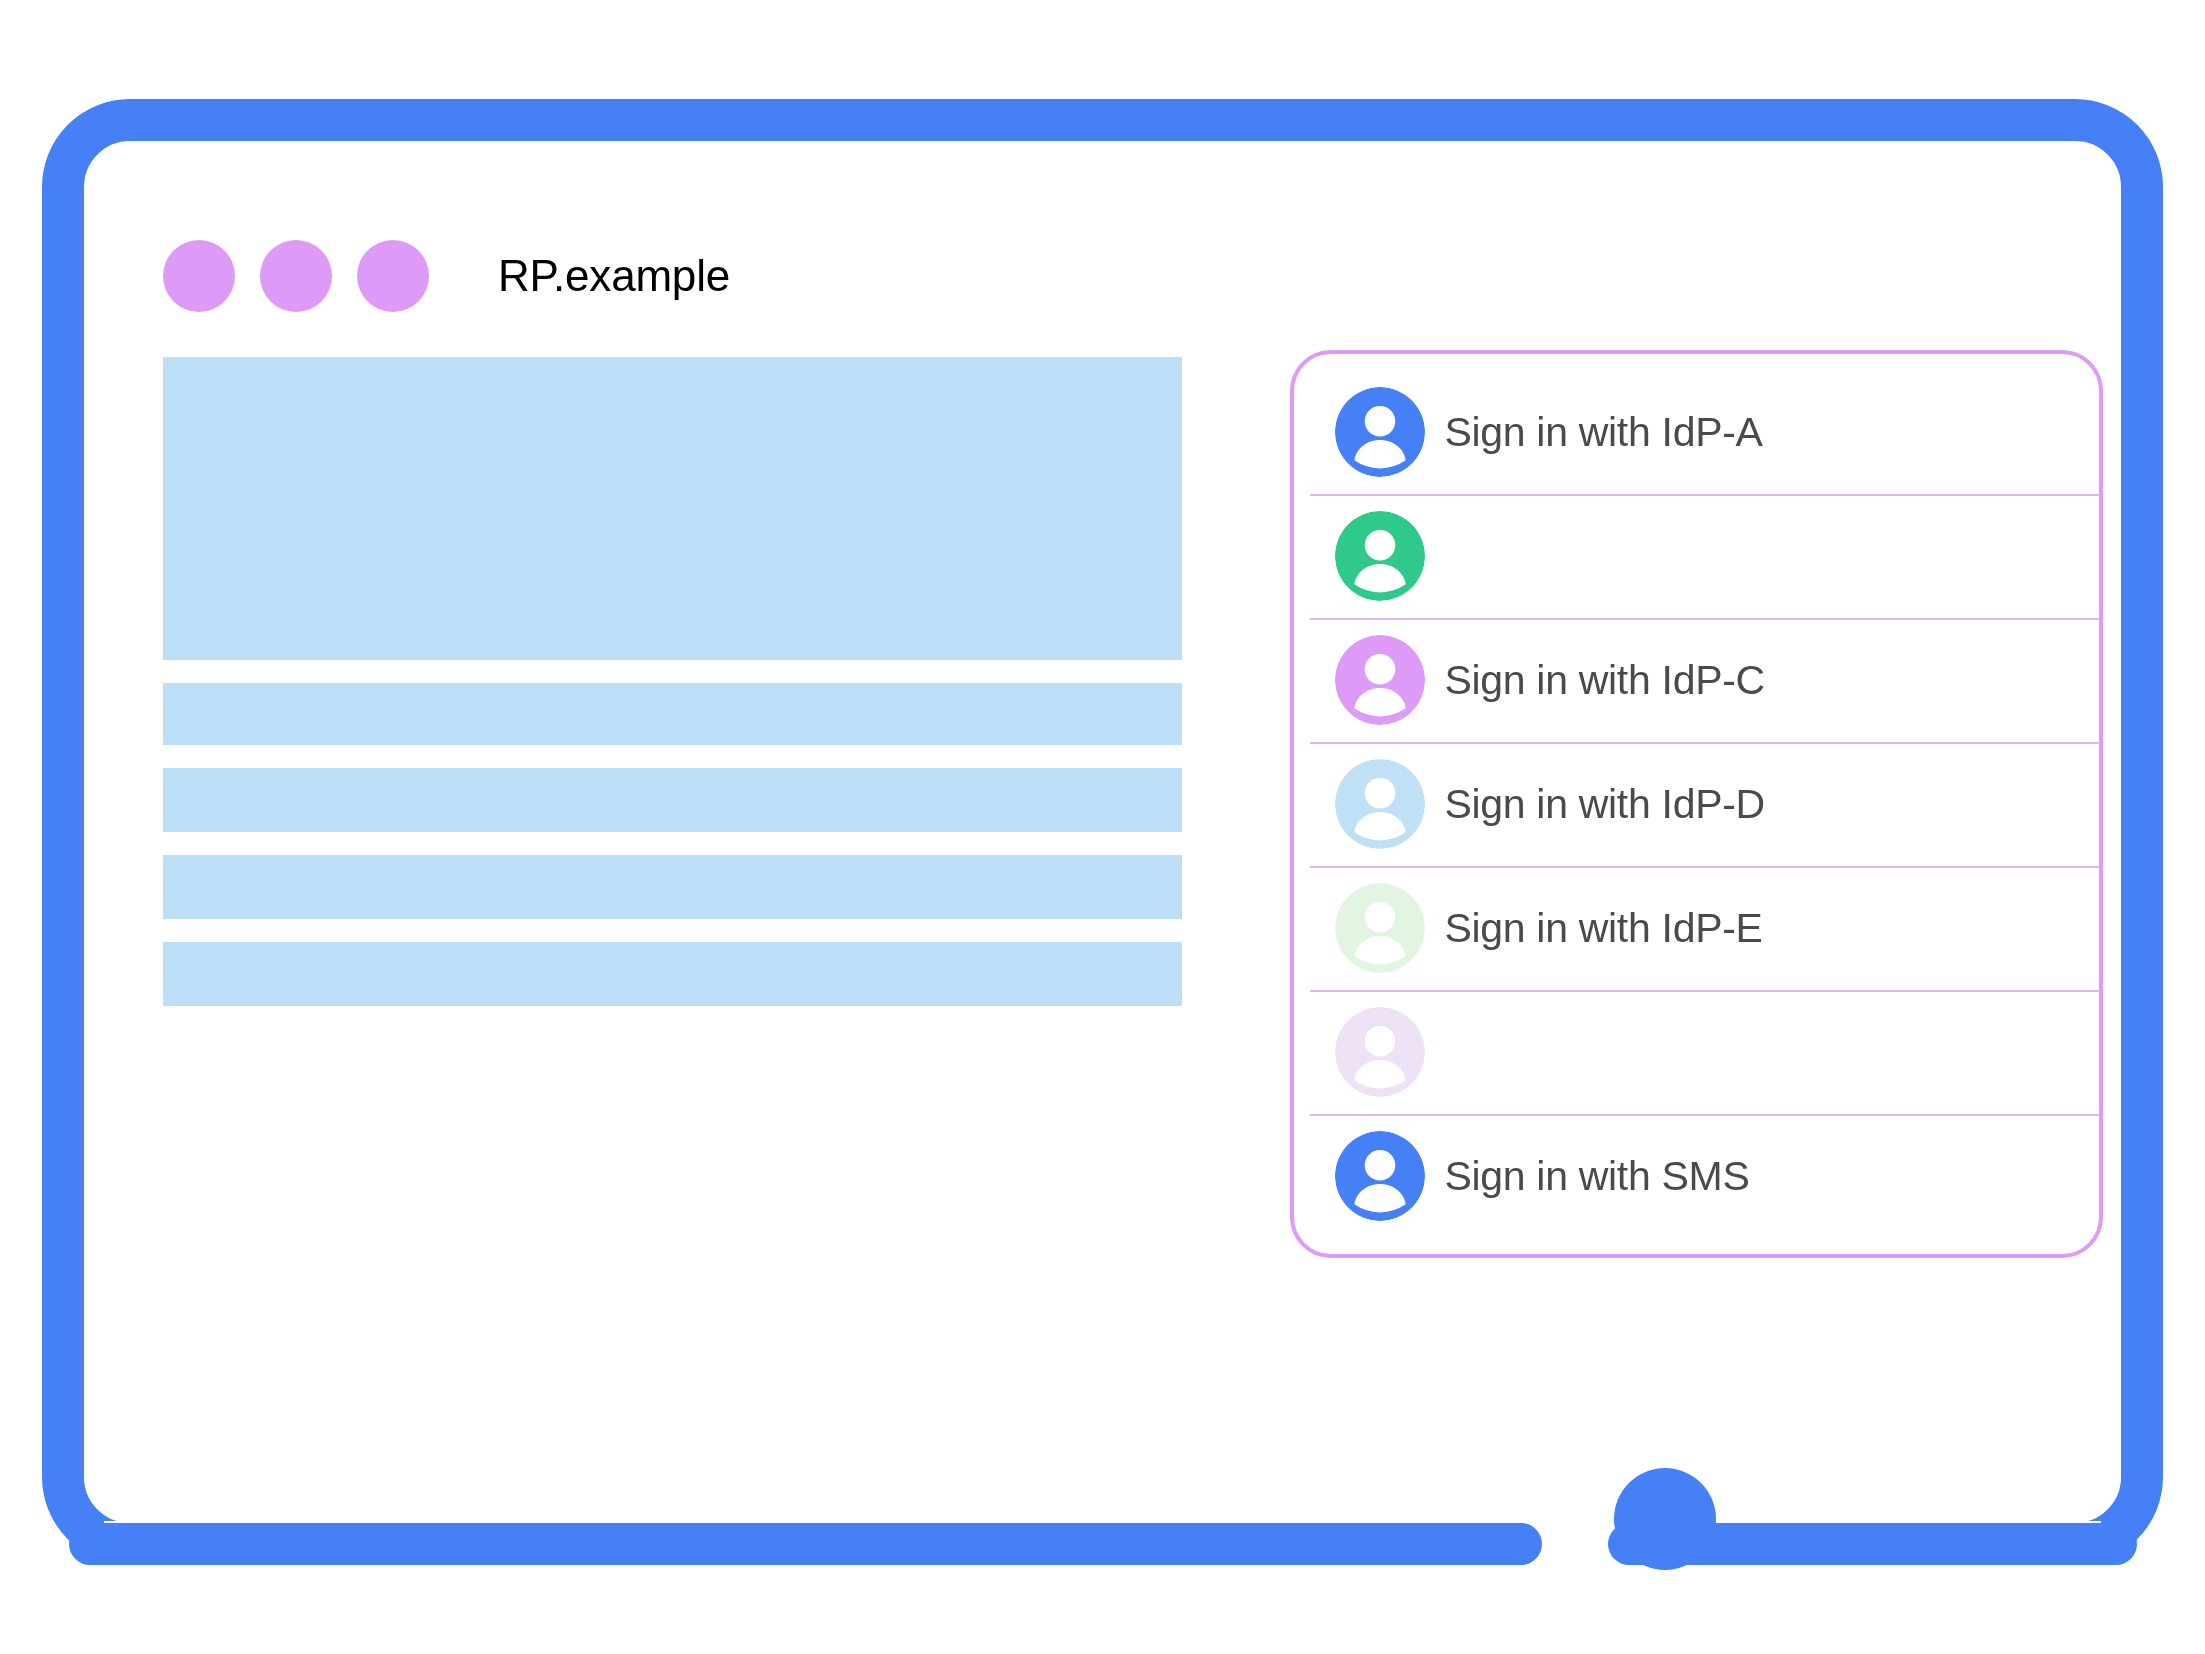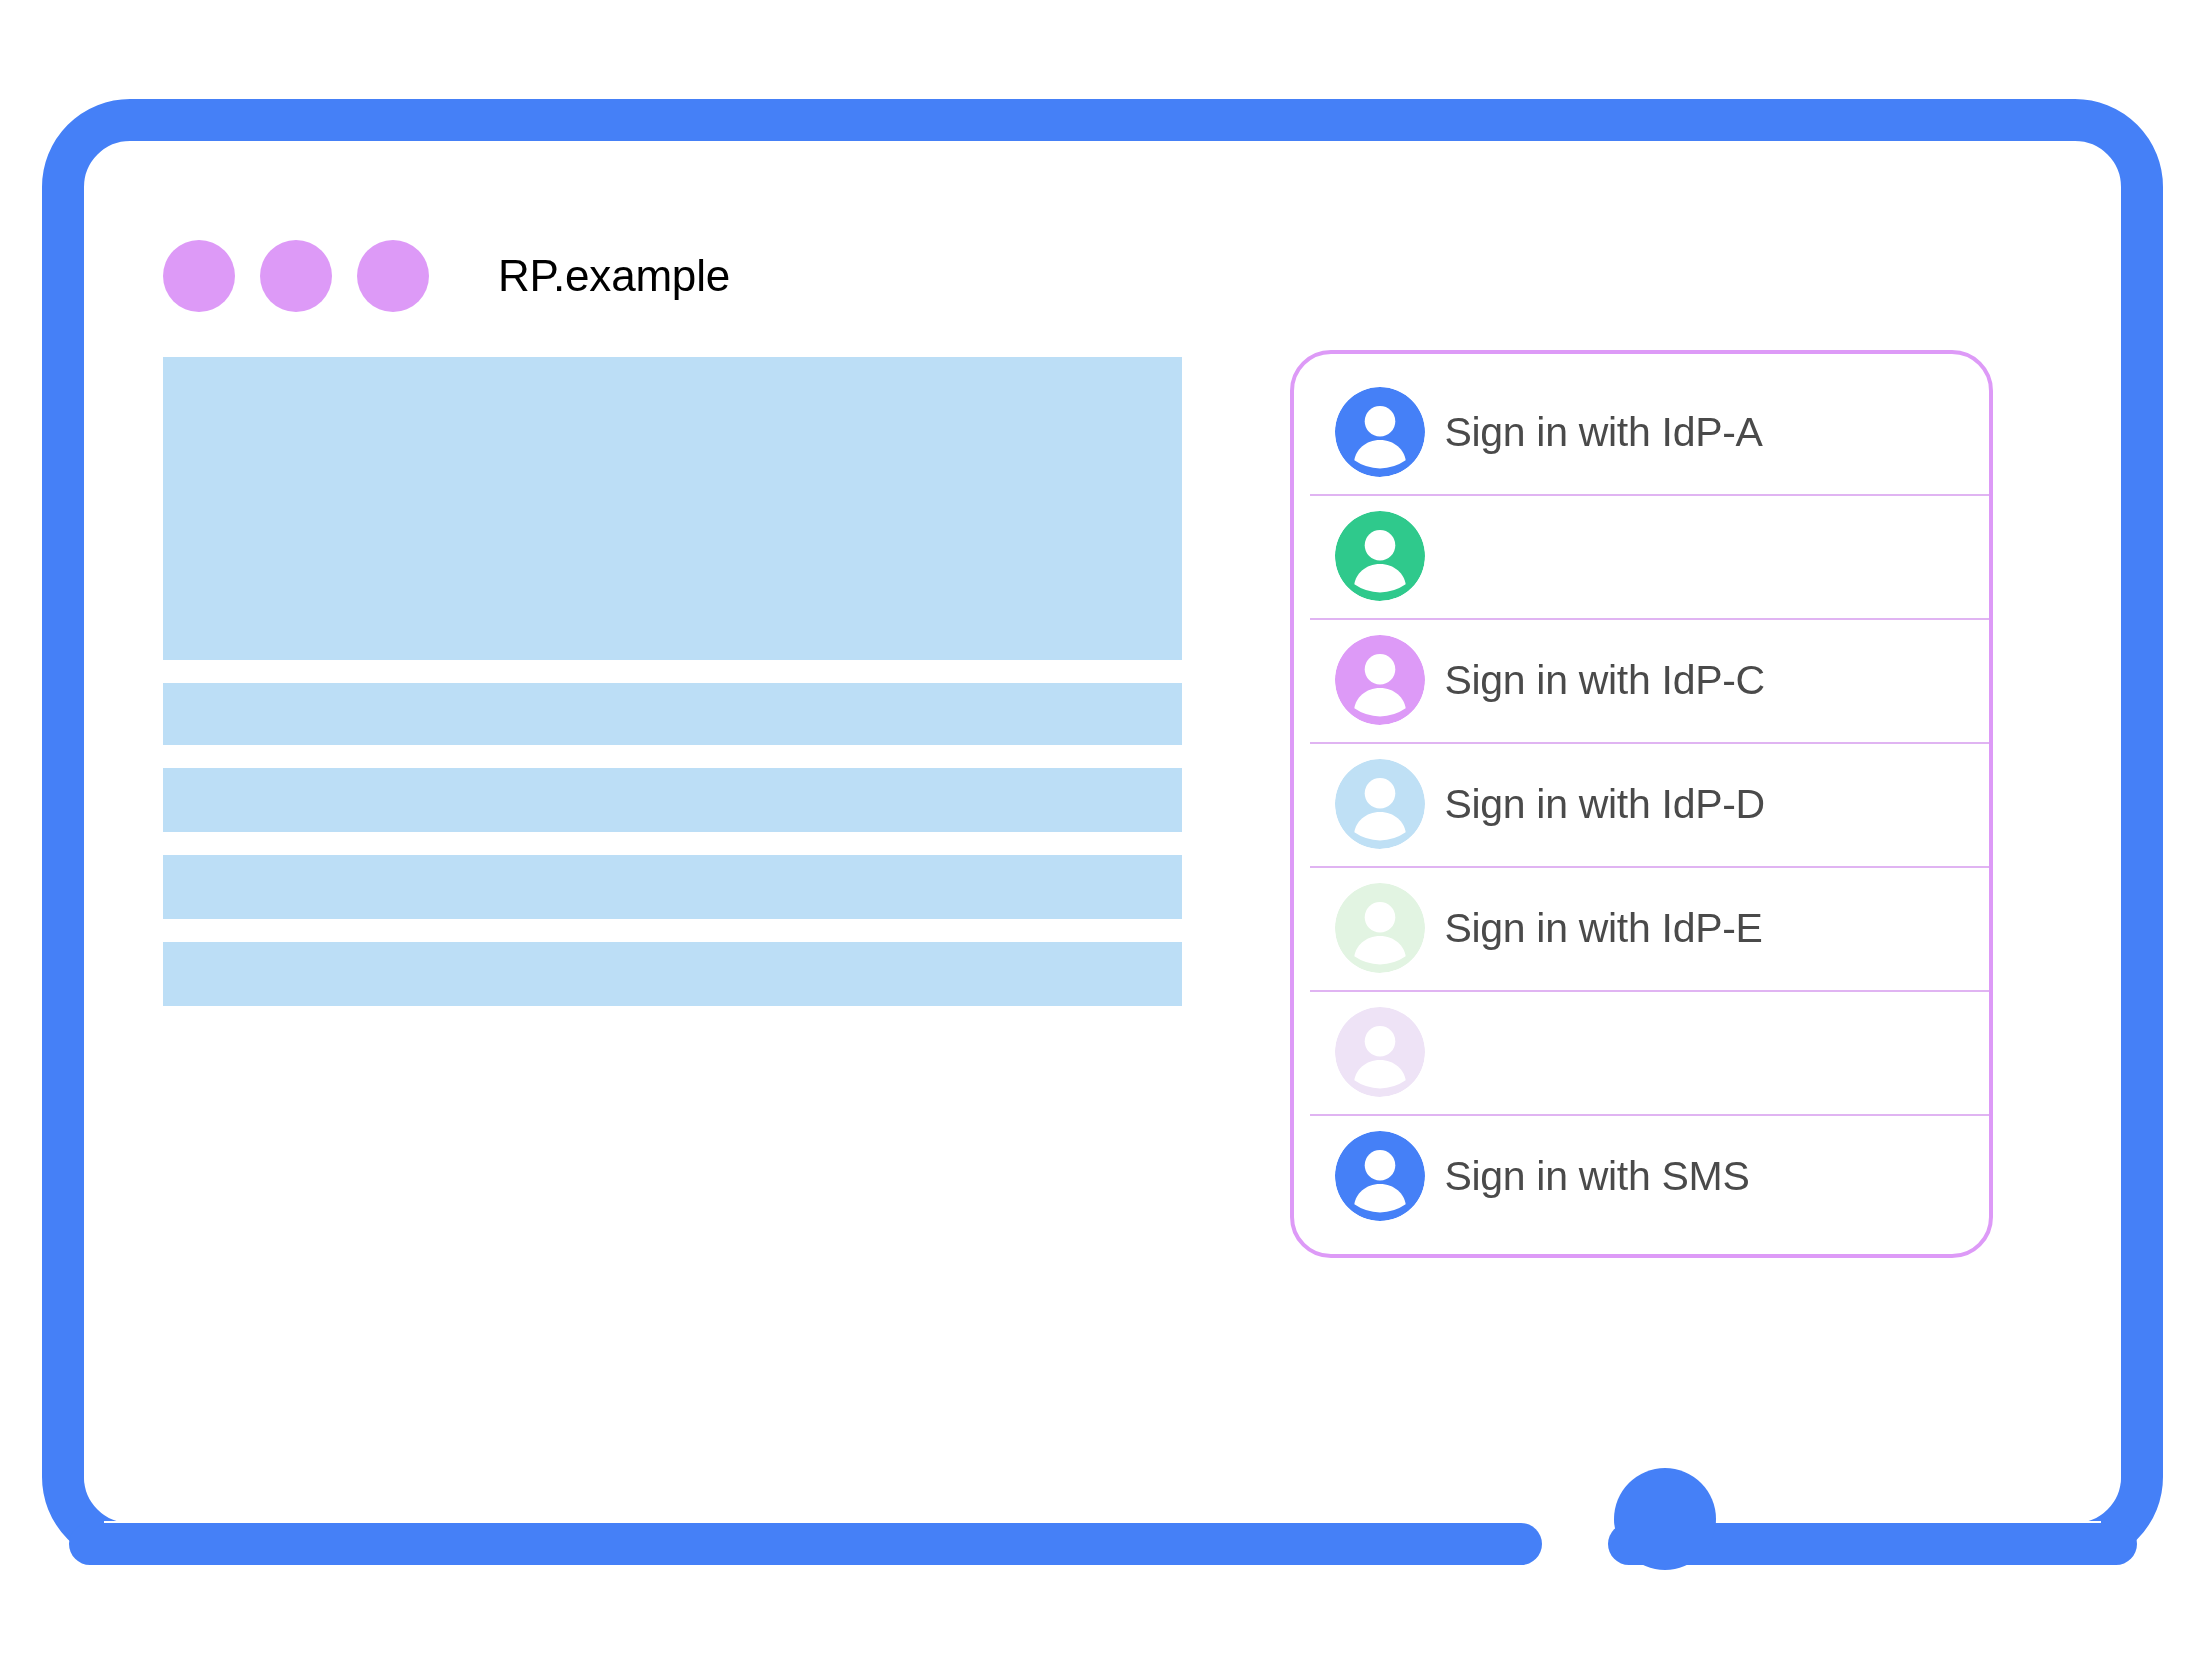--- a/index.html
+++ b/index.html
@@ -124,21 +124,21 @@
   }
   .content-block.hero   { height: 303px; }
   .content-block.bar    { height: 62px; }
   .content-block.bar-lg { height: 64px; }
 
   
   .account-panel {
     position: absolute;
     left: 1206px;
     top: 169px;
-    width: 703px;
+    width: 813px;
     box-sizing: border-box;
     border: 4.4px solid #dd9af7;
     border-radius: 41px;
     background: #ffffff;
     padding: 16px 0 16px 0;
   }
   .account-row {
     position: relative;
     display: flex;
     align-items: center;

